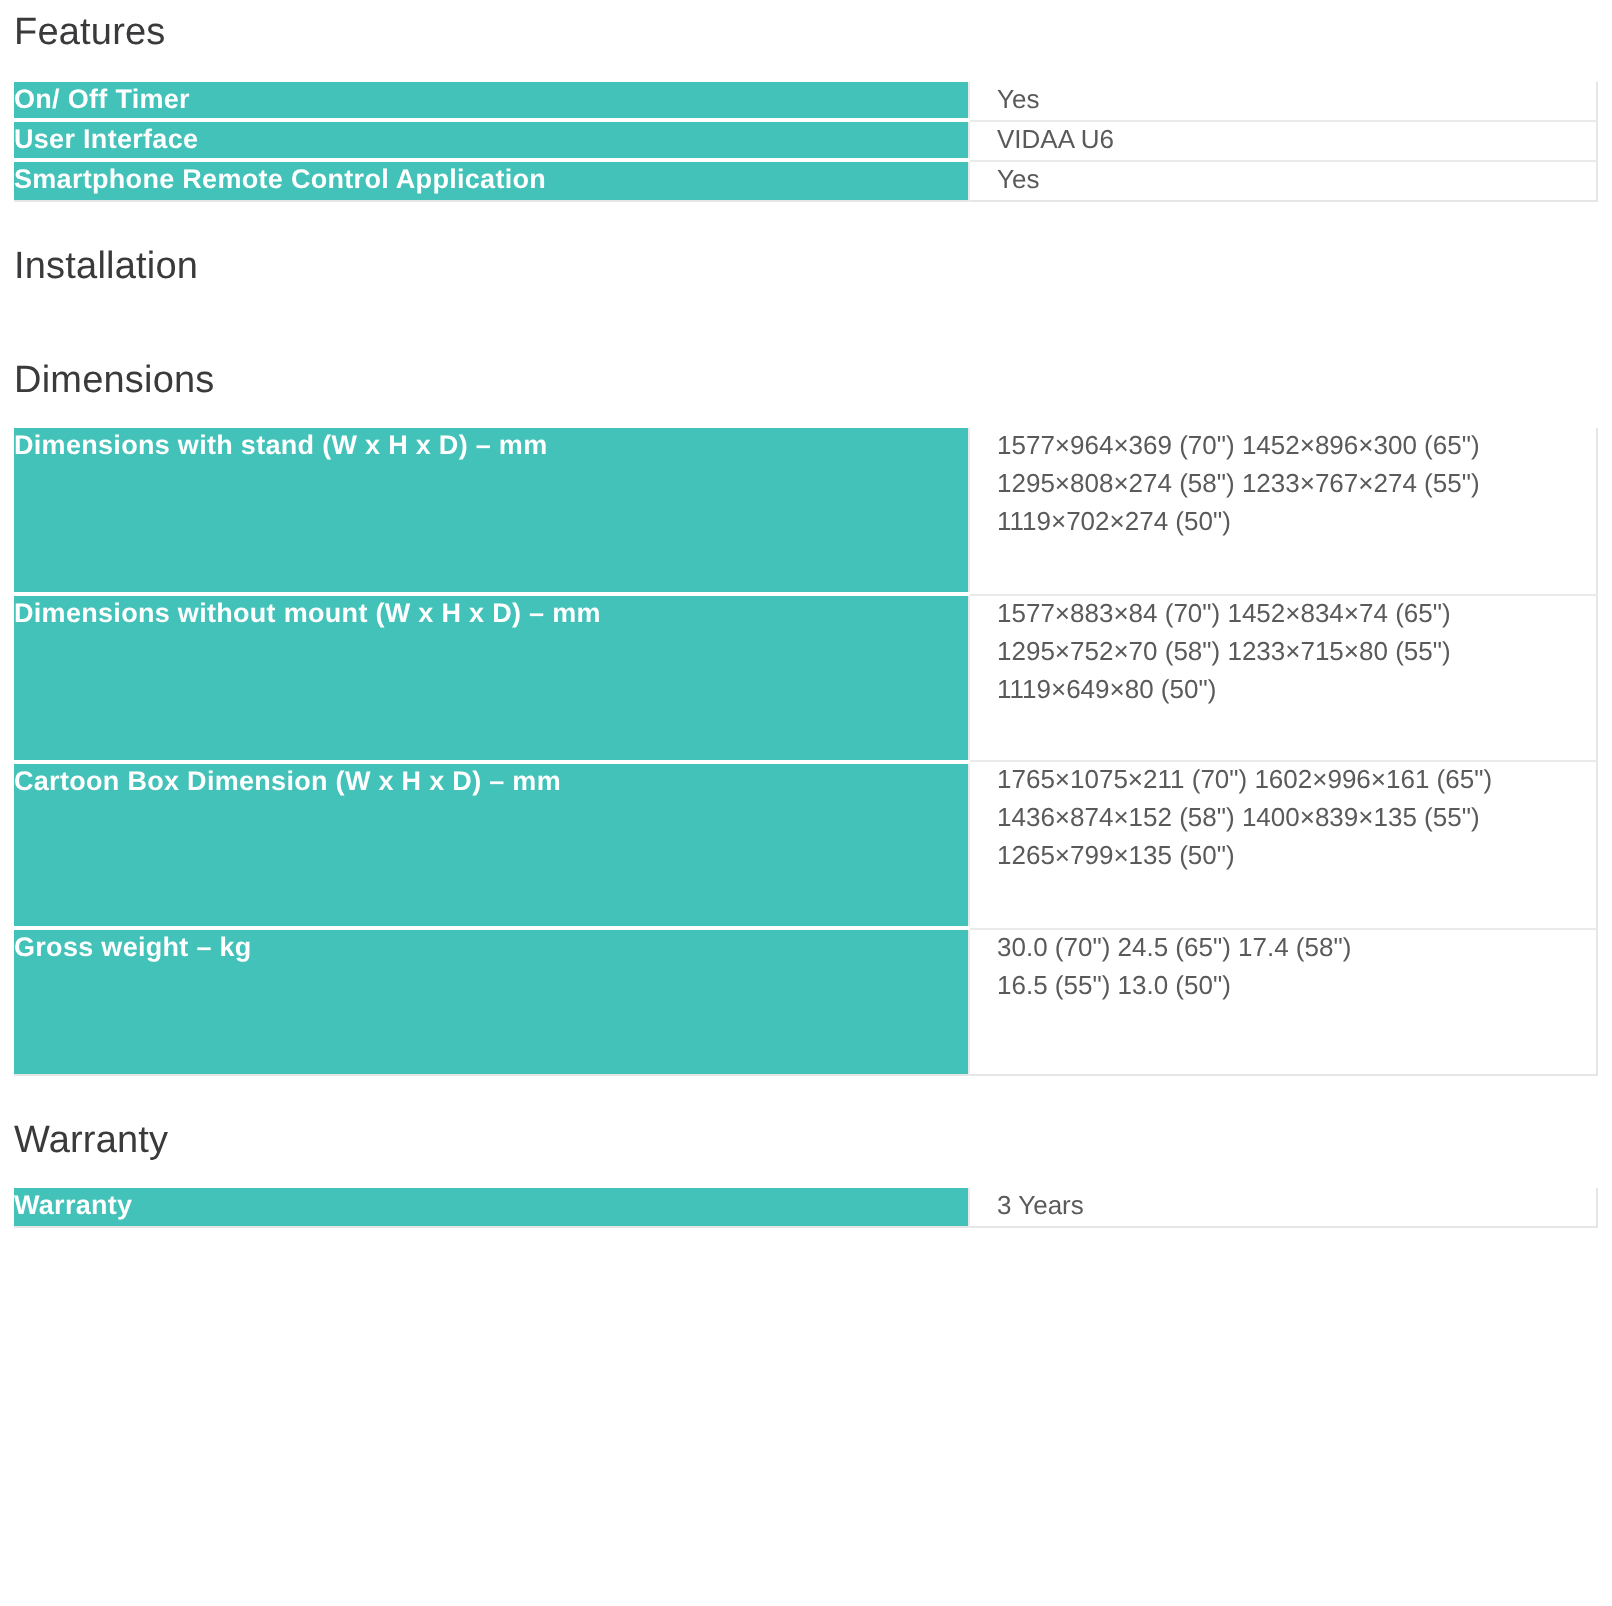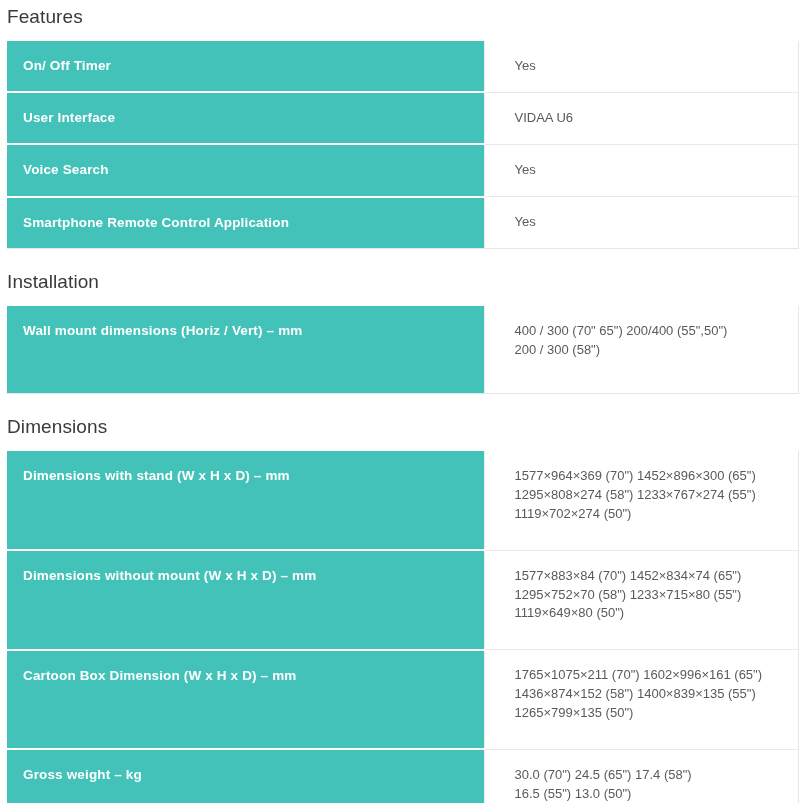--- a/index.html
+++ b/index.html
@@ -43,21 +43,21 @@
     table-layout: fixed;
     border: 1px solid #e6e6e6;
     border-top: none;
     border-left: none;
   }
   table.spec col.c-label { width: 477px; }
   table.spec col.c-value { width: 314px; }
 
   table.spec tr td {
     vertical-align: top;
-    padding: 16px;
+    padding: 0;
   }
   td.label {
     background: #42c2b8;
     color: #ffffff;
     font-weight: bold;
     font-size: 13.5px;
     letter-spacing: 0.15px;
     padding: 12px 14px 12px 9px;
     border-bottom: 2px solid #ffffff;
     line-height: 1.35;
@@ -99,54 +99,33 @@
             <span class="value-line">Yes</span>
           </td>
         </tr>
         <tr>
           <td class="label">User Interface</td>
           <td class="value">
             <span class="value-line">VIDAA U6</span>
           </td>
         </tr>
         <tr>
-          <td class="label">Voice Search</td>
-          <td class="value">
-            <span class="value-line">Yes</span>
-          </td>
-        </tr>
-        <tr>
           <td class="label">Smartphone Remote Control Application</td>
           <td class="value">
             <span class="value-line">Yes</span>
           </td>
         </tr>
       </tbody>
     </table>
   </div>
 
   <div class="section">
     <div class="sp-table-to-head"></div>
     <h2 class="section-heading">Installation</h2>
     <div class="sp-head-to-table"></div>
-    <table class="spec">
-      <colgroup>
-          <col class="c-label">
-          <col class="c-value">
-        </colgroup>
-      <tbody>
-        <tr class="r-md">
-          <td class="label">Wall mount dimensions (Horiz / Vert) – mm</td>
-          <td class="value">
-            <span class="value-line">400 / 300 (70" 65")  200/400 (55",50")</span>
-            <span class="value-line">200 / 300 (58")</span>
-          </td>
-        </tr>
-      </tbody>
-    </table>
   </div>
 
   <div class="section">
     <div class="sp-table-to-head"></div>
     <h2 class="section-heading">Dimensions</h2>
     <div class="sp-head-to-table"></div>
     <table class="spec">
       <colgroup>
           <col class="c-label">
           <col class="c-value">

